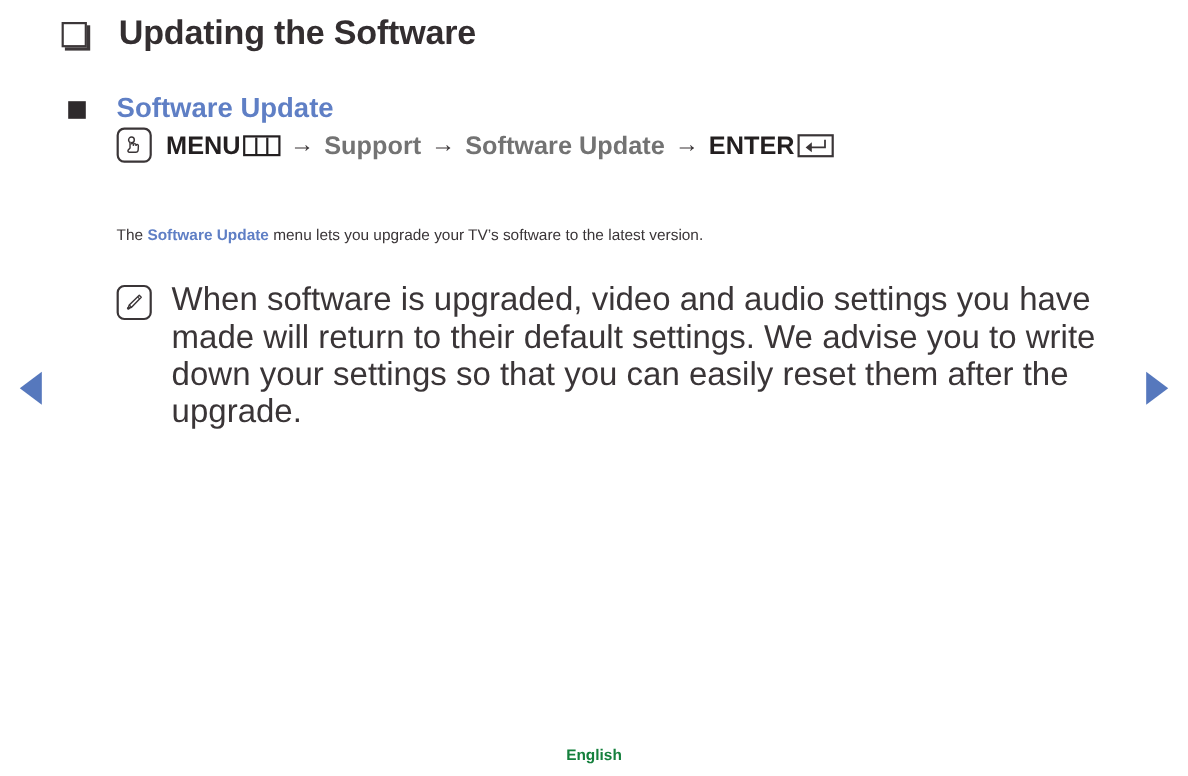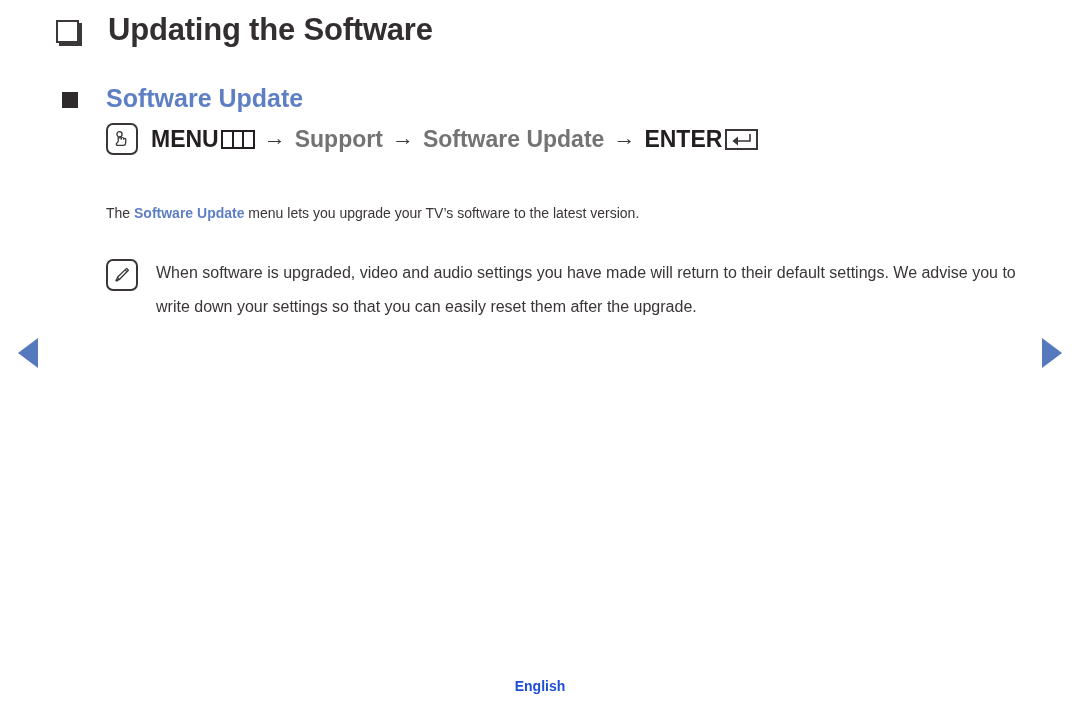--- a/index.html
+++ b/index.html
@@ -64,21 +64,21 @@
     font-size: 25px;
     font-weight: bold;
     color: #5f7fc5;
     white-space: nowrap;
   }
 
   
   .navpath {
     position: absolute;
     left: 106px;
-    top: 123px;
+    top: 116px;
     display: flex;
     align-items: center;
     font-size: 23px;
     font-weight: bold;
     white-space: nowrap;
   }
   .icon-hand {
     width: 28px;
     height: 28px;
     border: 2px solid #3a3537;
@@ -171,21 +171,21 @@
     background: #ffffff;
     flex: none;
     margin-right: 18px;
     margin-top: 3px;
     display: flex;
     align-items: center;
     justify-content: center;
   }
   .icon-note svg { display: block; }
   .note-text {
-    font-size: 16px;
+    font-size: 30px;
     line-height: 34px;
     color: #3a3537;
   }
 
   
   .nav-arrow {
     position: absolute;
     top: 338px;
     width: 0;
     height: 0;
@@ -206,21 +206,21 @@
 
   
   .footer {
     position: absolute;
     left: 0;
     right: 0;
     top: 678px;
     text-align: center;
     font-size: 14px;
     font-weight: bold;
-    color: #1d4ed8;
+    color: #15803d;
   }
 </style>
 </head>
 <body>
 
 <div class="page-title-row">
   <span class="title-bullet"></span>
   <span class="page-title">Updating the Software</span>
 </div>
 

